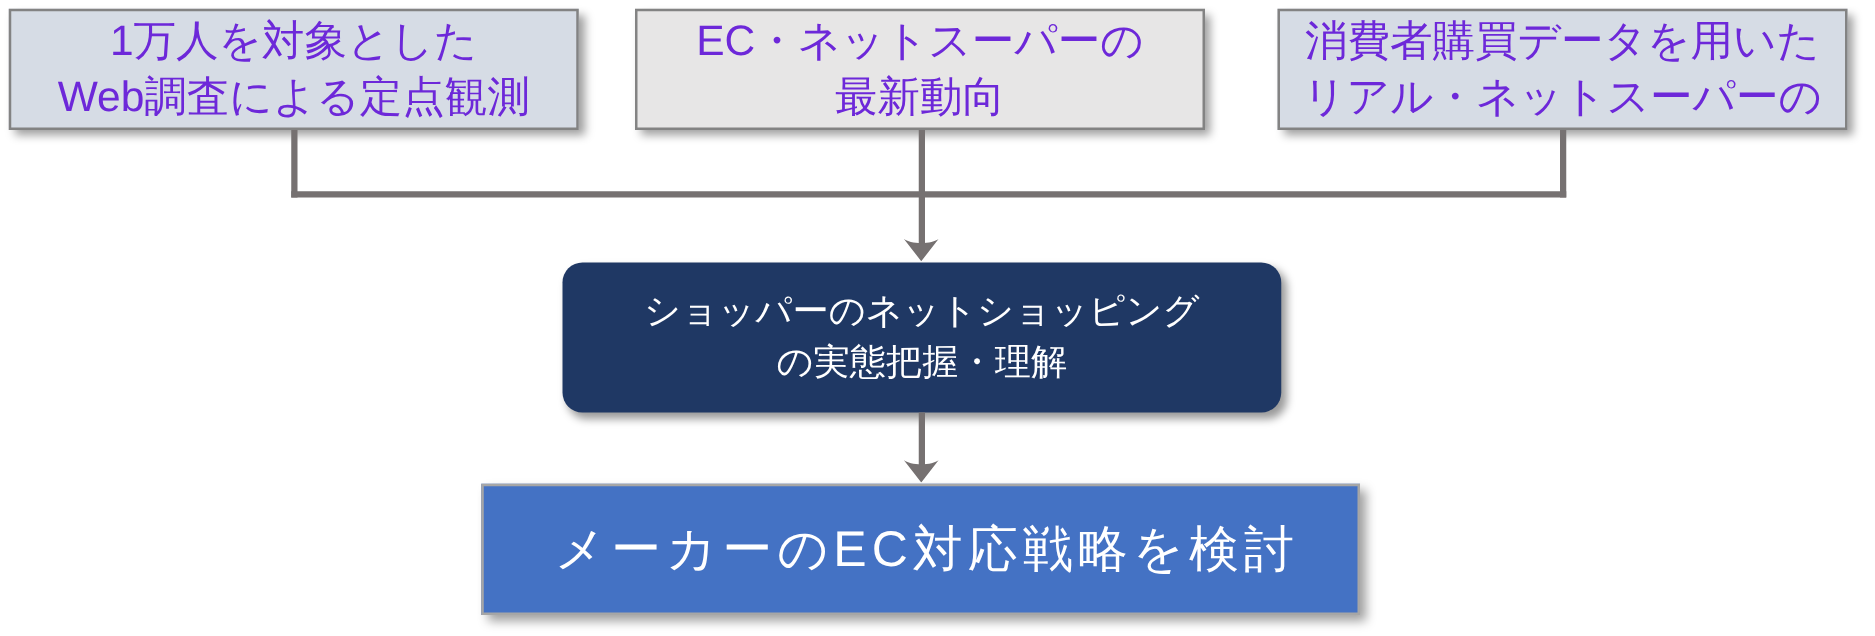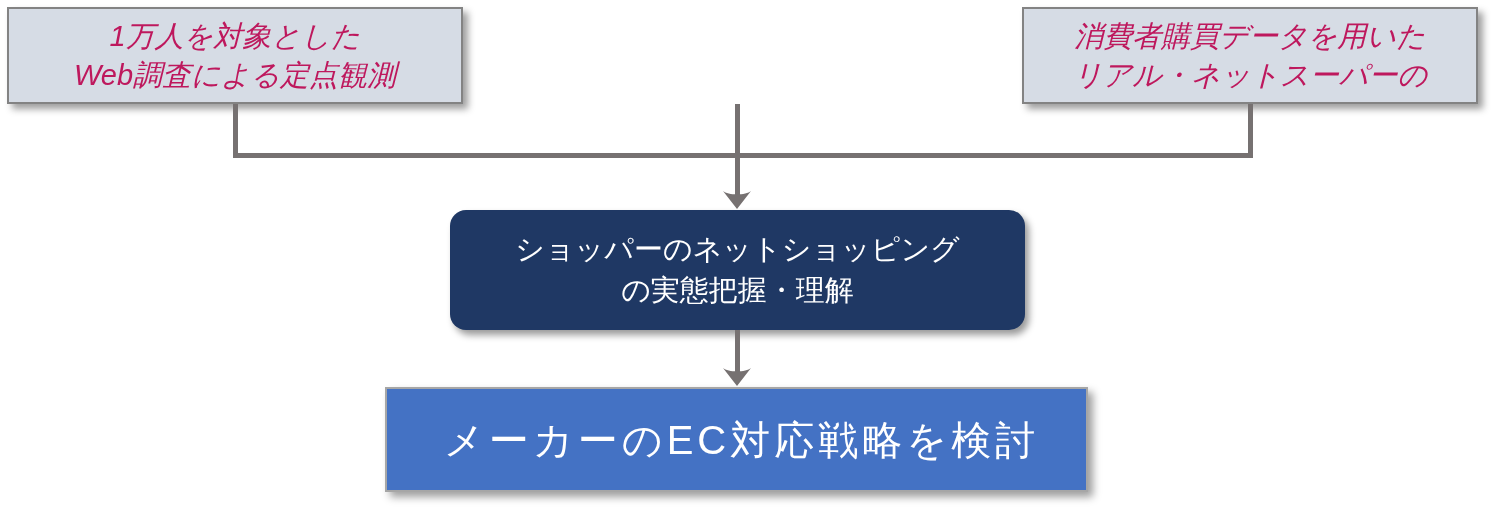--- a/index.html
+++ b/index.html
@@ -28,24 +28,23 @@
     display: block;
     width: 100%;
   }
   
   .src-box {
     top: 7px;
     width: 456px;
     height: 97px;
     border: 2px solid #838383;
     box-shadow: 5px 5px 7px rgba(0,0,0,0.38);
-    color: #be185d;
-    font-size: 29px;
+    color: #6d28d9;
+    font-size: 34px;
     line-height: 1.32;
-    font-style: italic;
   }
   .src-1 { left: 7px;    background: #d6dce5; }
   .src-2 { left: 508px;  background: #e7e6e6; }
   .src-3 { left: 1022px; background: #d6dce5; }
   
   .line {
     position: absolute;
     background: #767171;
   }
   .stub-left   { left: 233px;  top: 104px; width: 5px;  height: 54px; }
@@ -91,20 +90,24 @@
 </style>
 </head>
 <body>
 
 <div class="canvas">
 
   <div class="node src-box src-1">
     <span class="label">1万人を対象とした
 Web調査による定点観測</span>
   </div>
+  <div class="node src-box src-2">
+    <span class="label">EC・ネットスーパーの
+最新動向</span>
+  </div>
   <div class="node src-box src-3">
     <span class="label">消費者購買データを用いた
 リアル・ネットスーパーの</span>
   </div>
 
   <div class="line stub-left"></div>
   <div class="line stub-mid"></div>
   <div class="line stub-right"></div>
   <div class="line merge-bar"></div>
 

